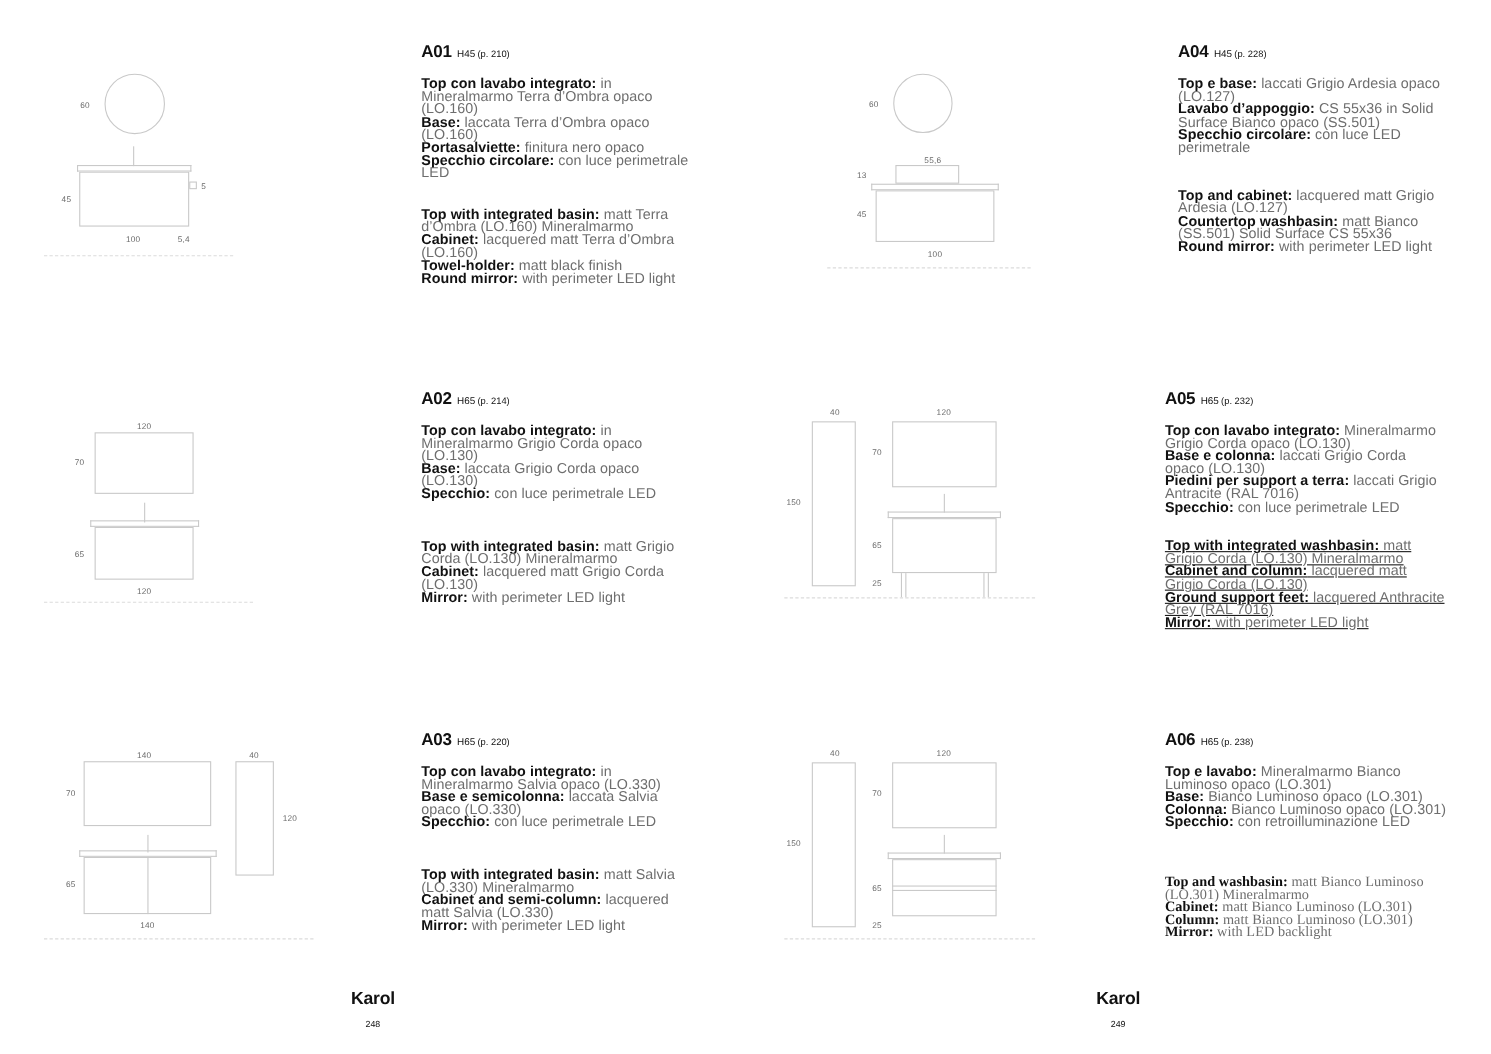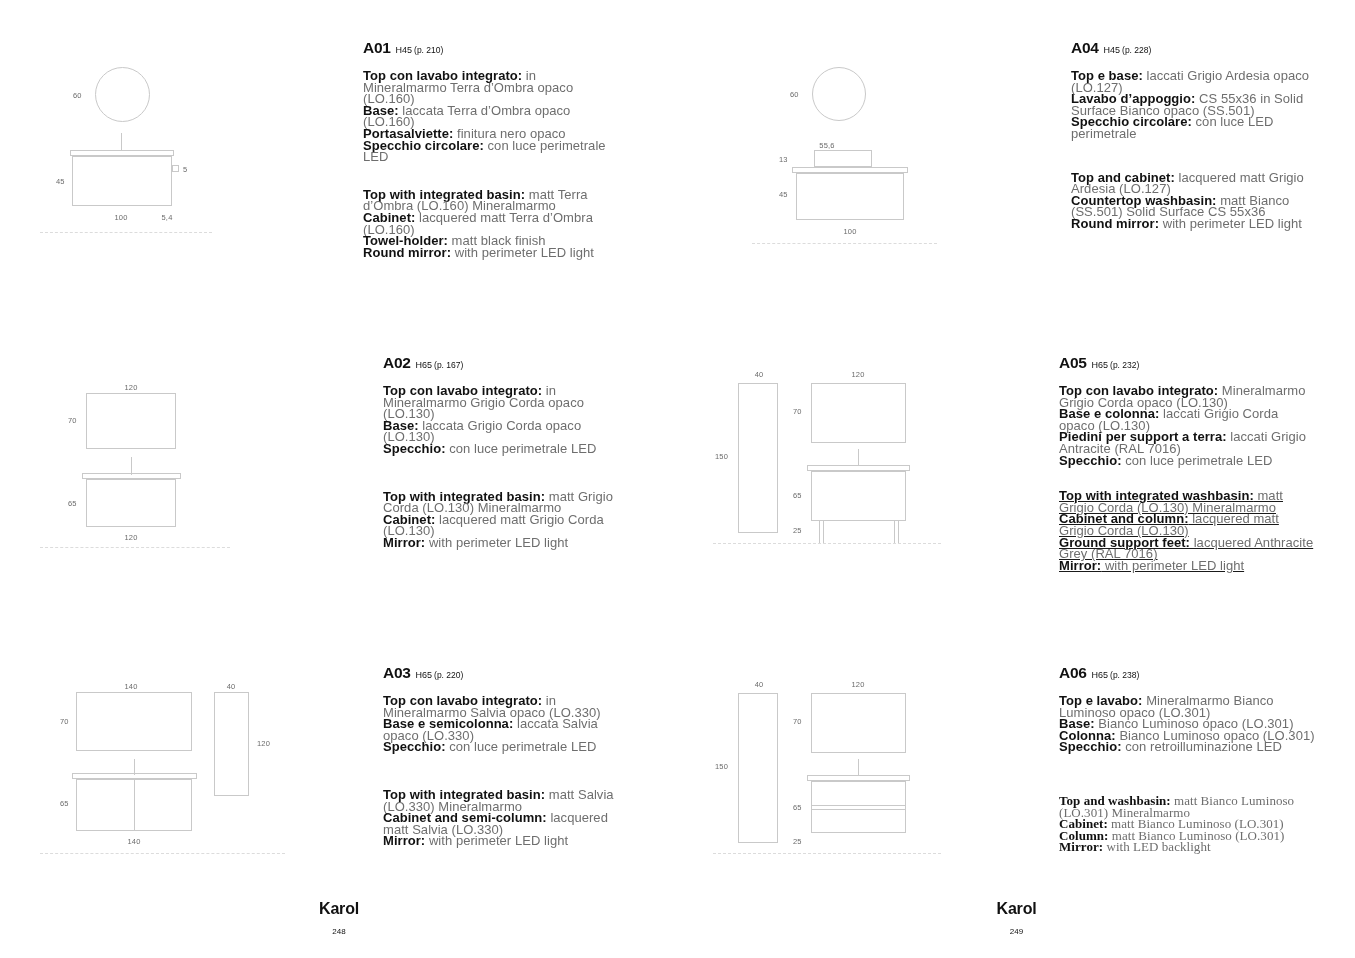--- a/index.html
+++ b/index.html
@@ -68,21 +68,21 @@
         <div class="rect" style="left:72px;top:116px;width:100px;height:50px;"></div>
 
         <div class="rect" style="left:172px;top:125px;width:7px;height:7px;"></div>
         <div class="dim" style="left:183px;top:125px;">5</div>
         <div class="dim" style="left:56px;top:137px;">45</div>
         <div class="dim c" style="left:121px;top:173px;">100</div>
         <div class="dim c" style="left:167px;top:173px;">5,4</div>
         <div class="dashsep" style="left:40px;top:192px;width:172px;"></div>
       </div>
 
-      <div class="txt" style="left:363px;">
+      <div class="txt" style="left:383px;">
         <p class="code-line">
           <span class="code">A01</span><span class="hcode">H45</span><span class="page-ref">(p. 210)</span>
         </p>
         <p class="spec"><b>Top con lavabo integrato:</b><span> in Mineralmarmo Terra d’Ombra opaco (LO.160)</span></p>
         <p class="spec"><b>Base:</b><span> laccata Terra d’Ombra opaco (LO.160)</span></p>
         <p class="spec"><b>Portasalviette:</b><span> finitura nero opaco</span></p>
         <p class="spec"><b>Specchio circolare:</b><span> con luce perimetrale LED</span></p>
         <div class="spec-block-2">
           <p class="spec"><b>Top with integrated basin:</b><span> matt Terra d’Ombra (LO.160) Mineralmarmo</span></p>
           <p class="spec"><b>Cabinet:</b><span> lacquered matt Terra d’Ombra (LO.160)</span></p>
@@ -103,21 +103,21 @@
         <div class="dline" style="left:82px;top:118px;width:1px;height:6px;"></div>
         <div class="dline" style="left:180px;top:118px;width:1px;height:6px;"></div>
         <div class="rect" style="left:86px;top:124px;width:90px;height:48px;"></div>
         <div class="dim" style="left:68px;top:144px;">65</div>
         <div class="dim c" style="left:131px;top:178px;">120</div>
         <div class="dashsep" style="left:40px;top:192px;width:190px;"></div>
       </div>
 
       <div class="txt" style="left:383px;">
         <p class="code-line">
-          <span class="code">A02</span><span class="hcode">H65</span><span class="page-ref">(p. 167)</span>
+          <span class="code">A02</span><span class="hcode">H65</span><span class="page-ref">(p. 214)</span>
         </p>
         <p class="spec"><b>Top con lavabo integrato:</b><span> in Mineralmarmo Grigio Corda opaco (LO.130)</span></p>
         <p class="spec"><b>Base:</b><span> laccata Grigio Corda opaco (LO.130)</span></p>
         <p class="spec"><b>Specchio:</b><span> con luce perimetrale LED</span></p>
         <div class="spec-block-2" style="margin-top:36px;">
           <p class="spec"><b>Top with integrated basin:</b><span> matt Grigio Corda (LO.130) Mineralmarmo</span></p>
           <p class="spec"><b>Cabinet:</b><span> lacquered matt Grigio Corda (LO.130)</span></p>
           <p class="spec"><b>Mirror:</b><span> with perimeter LED light</span></p>
         </div>
       </div>
@@ -165,21 +165,21 @@
     </div>
   </div>
 
   <div class="page page-right">
 
     <div class="row" style="top:40px;">
       <div class="draw" style="left:60px;">
         <div class="circle" style="left:74px;top:27px;width:54px;height:54px;"></div>
         <div class="dim" style="left:52px;top:50px;">60</div>
 
-        <div class="dim c" style="left:89px;top:101px;">55,6</div>
+        <div class="dim c" style="left:110px;top:101px;">55,6</div>
         <div class="rect" style="left:76px;top:110px;width:58px;height:17px;"></div>
         <div class="dim" style="left:41px;top:115px;">13</div>
 
         <div class="dline" style="left:54px;top:127px;width:116px;height:1px;"></div>
         <div class="dline" style="left:54px;top:132px;width:116px;height:1px;"></div>
         <div class="dline" style="left:54px;top:127px;width:1px;height:6px;"></div>
         <div class="dline" style="left:169px;top:127px;width:1px;height:6px;"></div>
         <div class="rect" style="left:58px;top:133px;width:108px;height:47px;"></div>
         <div class="dim" style="left:41px;top:150px;">45</div>
         <div class="dim c" style="left:112px;top:187px;">100</div>

